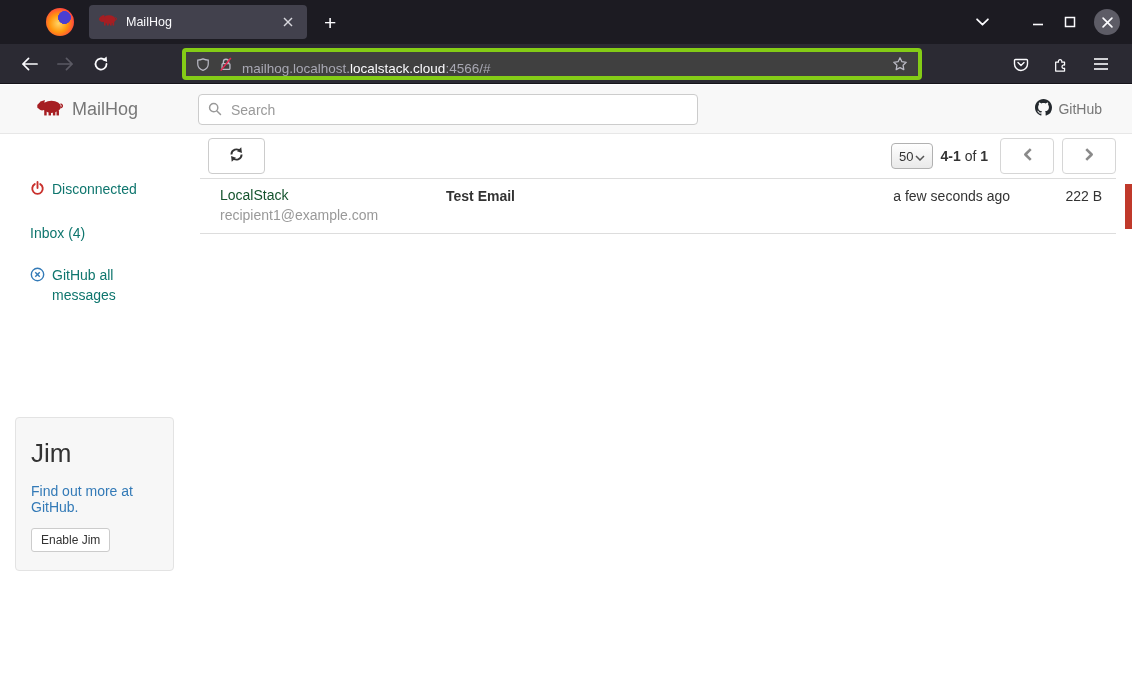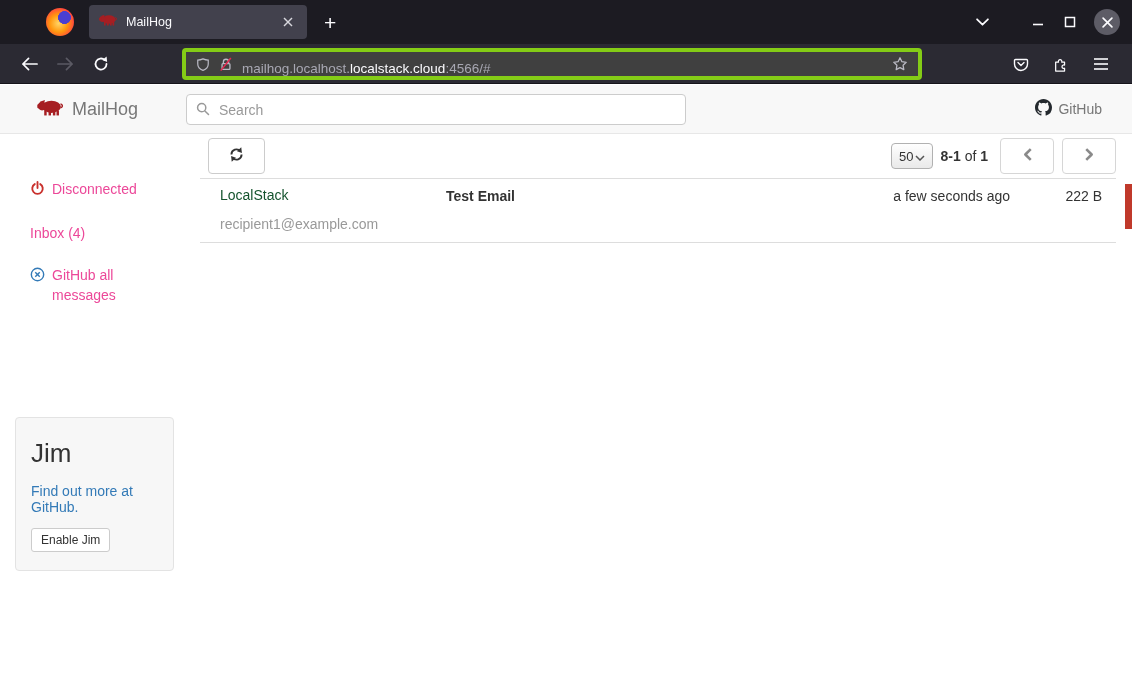--- a/index.html
+++ b/index.html
@@ -32,30 +32,30 @@
   .url-text { font-size:13.5px; color:#a8a8b3; white-space:nowrap; flex:1; }
   .url-text .host { color:#fbfbfe; }
   .right-icons { margin-left:auto; display:flex; align-items:center; gap:10px; margin-right:2px; }
 
   
   .site { position:absolute; top:85px; left:0; width:1132px; height:608px; background:#fff; }
   .mh-header { position:absolute; top:0; left:0; width:1132px; height:49px; background:#f8f8f8;
                border-bottom:1px solid #e7e7e7; }
   .brand { position:absolute; left:37px; top:0; height:48px; display:flex; align-items:center; gap:9px; cursor:pointer; }
   .brand-text { font-size:18px; color:#777; }
-  .searchwrap { position:absolute; left:186px; top:9px; width:500px; height:31px; }
+  .searchwrap { position:absolute; left:198px; top:9px; width:500px; height:31px; }
   .searchwrap input { width:100%; height:31px; border:1px solid #ccc; border-radius:4px;
                       padding:0 10px 0 32px; font-size:14px; font-family:"Liberation Sans",sans-serif; color:#555; outline:none; }
   .searchwrap input::placeholder { color:#999; }
   .search-icon { position:absolute; left:10px; top:8px; }
   .gh-link { position:absolute; right:30px; top:0; height:48px; display:flex; align-items:center; gap:6px;
              color:#777; font-size:14px; text-decoration:none; cursor:pointer; }
 
   .sidebar { position:absolute; top:49px; left:0; width:186px; }
-  .side-link { display:flex; gap:7px; margin-left:30px; color:#ec4899; font-size:14px; line-height:20px;
+  .side-link { display:flex; gap:7px; margin-left:30px; color:#0f766e; font-size:14px; line-height:20px;
                cursor:pointer; text-decoration:none; align-items:flex-start; }
   .lnk-disconnected { margin-top:45px; }
   .lnk-inbox { margin-top:22px; }
   .lnk-delete { margin-top:22px; width:120px; flex-wrap:wrap; }
   .lnk-delete .ico { margin-top:2px; }
 
   .jim-panel { position:absolute; left:15px; top:283px; width:159px; background:#f7f7f7;
                border:1px solid #e3e3e3; border-radius:4px; padding:14px 15px 18px 15px; }
   .jim-title { font-size:26px; font-weight:400; color:#333; margin:6px 0 14px 0; }
   .jim-desc { font-size:14px; color:#333; line-height:20px; }
@@ -73,21 +73,21 @@
                background:linear-gradient(#fefefe,#e9e9e9); border:1px solid #b1b1b1; border-radius:4px;
                font-size:13px; color:#333; cursor:pointer; }
   .range-text { font-size:14px; color:#333; margin:0 12px 0 8px; white-space:nowrap; }
   .pg-btn { width:54px; height:36px; border-color:#d6d6d6; }
   .pg-btn + .pg-btn { margin-left:8px; }
 
   .msg-list { border-top:1px solid #ddd; }
   .msg-row { display:flex; align-items:flex-start; padding:6px 14px 8px 20px; border-bottom:1px solid #ddd; cursor:pointer; }
   .col-sender { width:226px; }
   .sender-name { font-size:14px; color:#14532d; line-height:20px; }
-  .sender-rcpt { font-size:14px; color:#999; line-height:20px; margin-top:9px; }
+  .sender-rcpt { font-size:14px; color:#999; line-height:20px; margin-top:0; }
   .col-subject { flex:1; font-size:14px; font-weight:bold; color:#333; line-height:20px; padding-top:1px; }
   .col-time { width:180px; text-align:right; font-size:14px; color:#333; line-height:20px; padding-top:1px; }
   .col-size { width:92px; text-align:right; font-size:14px; color:#333; line-height:20px; padding-top:1px; }
 
   .red-bar { position:absolute; right:0; top:184px; width:7px; height:45px; background:#c0392b; }
   b { font-weight:bold; }
 </style>
 </head>
 <body>
 
@@ -293,21 +293,21 @@
       </button>
       <div class="pager">
         <div class="page-size">
           <span>50</span>
           <span>
             <svg width="10" height="6" viewBox="0 0 10 6">
                 <polyline points="1,1 5,5 9,1" fill="none" stroke="#555" stroke-width="1.5"></polyline>
               </svg>
           </span>
         </div>
-        <div class="range-text"><b>8-1</b> <span>of</span> <b>1</b></div>
+        <div class="range-text"><b>4-1</b> <span>of</span> <b>1</b></div>
         <button class="btn pg-btn">
           <span>
             <svg width="9" height="13" viewBox="0 0 8 12">
                 <polyline points="7,1 2,6 7,11" fill="none" stroke="#8a8a8a" stroke-width="2.4" stroke-linejoin="round"></polyline>
               </svg>
           </span>
         </button>
         <button class="btn pg-btn">
           <span>
             <svg width="9" height="13" viewBox="0 0 8 12">

